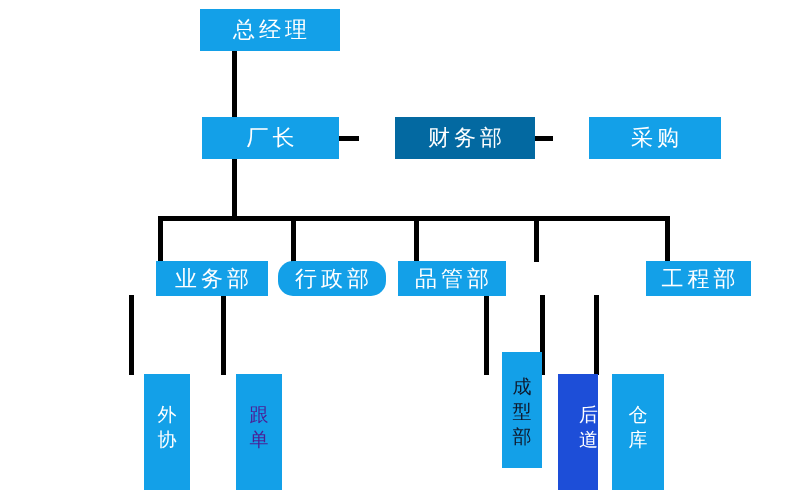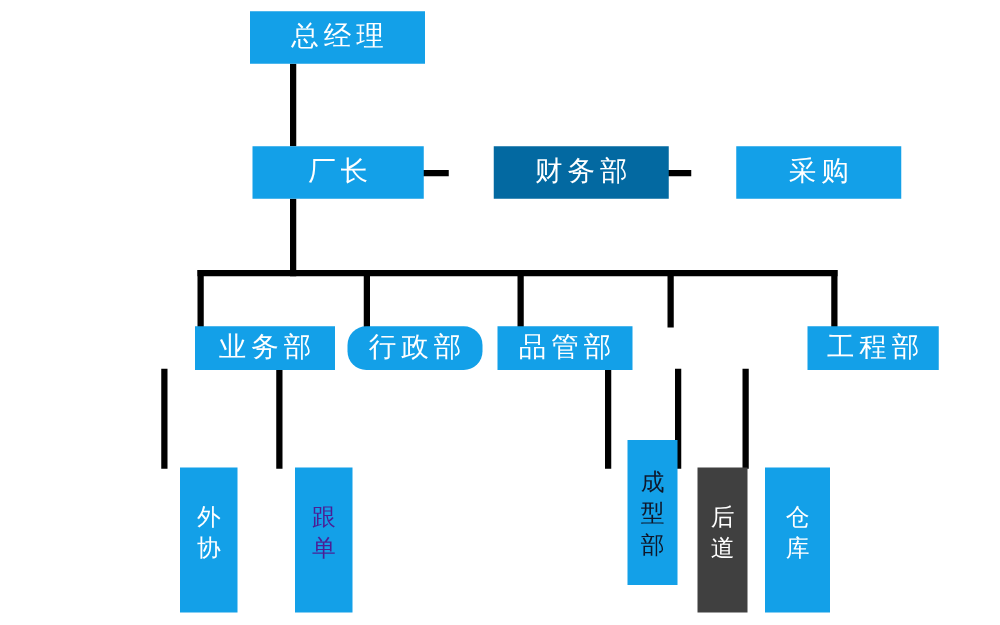--- a/index.html
+++ b/index.html
@@ -103,19 +103,19 @@
     </div>
     <div class="node v" style="left: 108px; top: 374px; width: 46px; height: 116px; background: rgb(19, 160, 232); color: rgb(255, 255, 255);">
       <span class="vtext" style="margin-top: 28px;">外协</span>
     </div>
     <div class="node v" style="left: 200px; top: 374px; width: 46px; height: 116px; background: rgb(19, 160, 232); color: #4c1d95;">
       <span class="vtext" style="margin-top: 28px;">跟单</span>
     </div>
     <div class="node v" style="left: 466px; top: 352px; width: 40px; height: 116px; background: rgb(19, 160, 232); color: #0f172a;">
       <span class="vtext" style="margin-top: 22px;">成型部</span>
     </div>
-    <div class="node v" style="left: 522px; top: 374px; width: 40px; height: 116px; background: #404040; color: rgb(255, 255, 255);">
+    <div class="node v" style="left: 522px; top: 374px; width: 40px; height: 116px; background: #1d4ed8; color: rgb(255, 255, 255); justify-content: flex-end;">
       <span class="vtext" style="margin-top: 28px;">后道</span>
     </div>
     <div class="node v" style="left: 576px; top: 374px; width: 52px; height: 116px; background: rgb(19, 160, 232); color: rgb(255, 255, 255);">
       <span class="vtext" style="margin-top: 28px;">仓库</span>
     </div>
   </div>
 
 </body></html>

